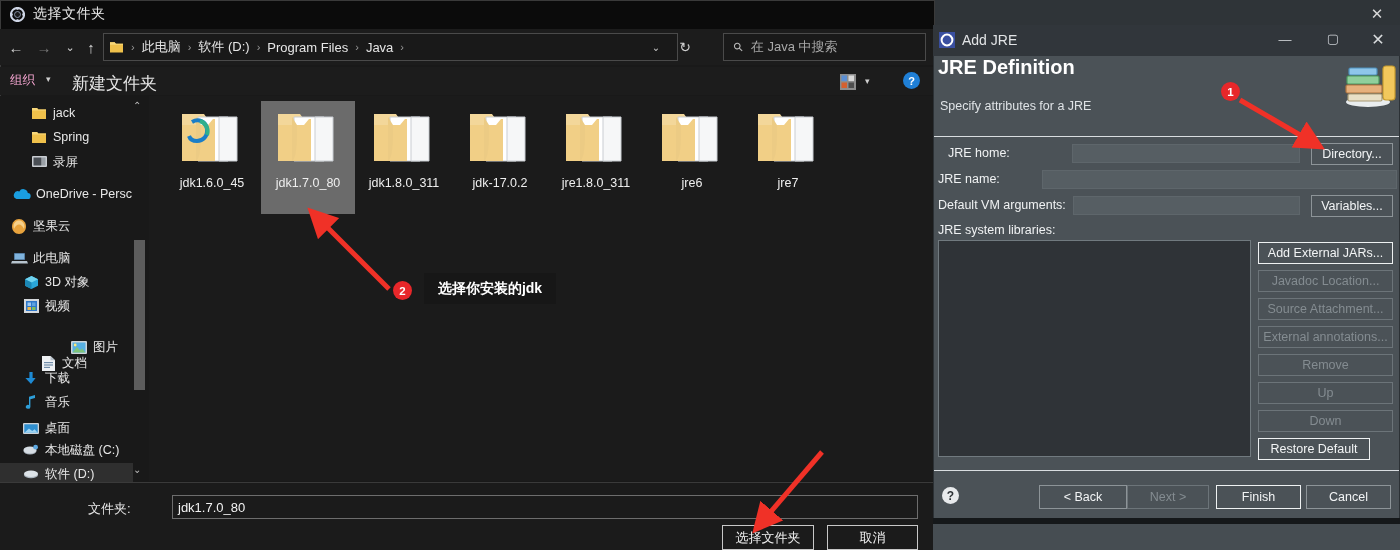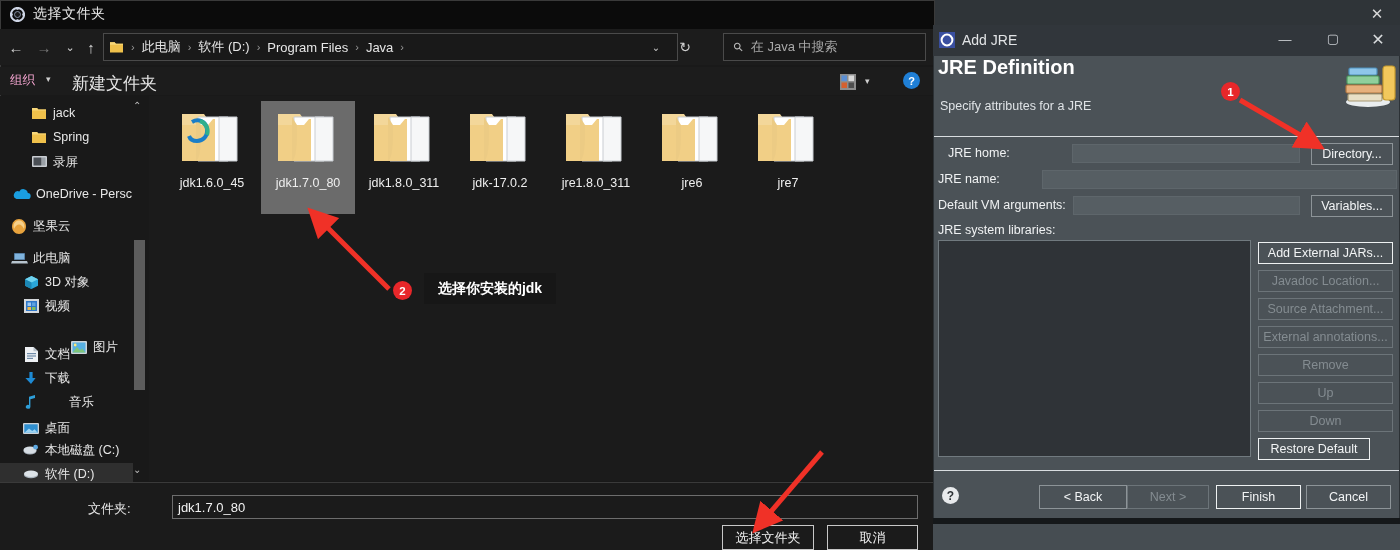--- a/index.html
+++ b/index.html
@@ -266,41 +266,41 @@
   <span class="si-ico">
       <svg width="16" height="13" viewBox="0 0 16 13">
         <rect x="0" y="0" width="16" height="13" rx="1" fill="#cfd5da"></rect>
         <rect x="1.5" y="1.5" width="13" height="10" fill="#57b0e3"></rect>
         <path d="M1.5 11.5 6 6l3 3.4L11 7.6l3.5 3.9z" fill="#7fc47a"></path>
         <circle cx="4.2" cy="4" r="1.4" fill="#ffe97a"></circle>
       </svg>
     </span>
   <span class="si-lbl">图片</span>
 </div>
-<div class="side-item" id="si9" style="top:343px;padding-left:22px;">
+<div class="side-item" id="si9" style="top:352px;padding-left:22px;margin-left:17px;">
   <span class="si-ico">
       <svg width="13" height="15" viewBox="0 0 13 15">
         <path d="M0 0h8.5L13 4.2V15H0z" fill="#eef1f4"></path>
         <path d="M8.5 0 13 4.2H8.5z" fill="#b9c3cc"></path>
         <rect x="2" y="6" width="9" height="1.2" fill="#6f8ba8"></rect>
         <rect x="2" y="8.4" width="9" height="1.2" fill="#6f8ba8"></rect>
         <rect x="2" y="10.8" width="6" height="1.2" fill="#6f8ba8"></rect>
       </svg>
     </span>
   <span class="si-lbl">文档</span>
 </div>
 <div class="side-item" id="si10" style="top:367px;padding-left:22px;">
   <span class="si-ico">
       <svg width="14" height="14" viewBox="0 0 14 14">
         <path d="M5.4 1h3.2v6h3L7 13 1.4 7h4z" fill="#1d8ad4"></path>
       </svg>
     </span>
   <span class="si-lbl">下载</span>
 </div>
-<div class="side-item" id="si11" style="top:391px;padding-left:22px;gap:24px;">
+<div class="side-item" id="si11" style="top:391px;padding-left:22px;">
   <span class="si-ico">
       <svg width="12" height="14" viewBox="0 0 12 14">
         <path d="M10 0 4 1.8V10a2.3 2 0 1 0 1.4 1.9V4.2L10 2.9z" fill="#2e9fd9"></path>
       </svg>
     </span>
   <span class="si-lbl">音乐</span>
 </div>
 <div class="side-item" id="si12" style="top:415px;padding-left:22px;align-items:flex-end;">
   <span class="si-ico">
       <svg width="16" height="12" viewBox="0 0 16 12">

